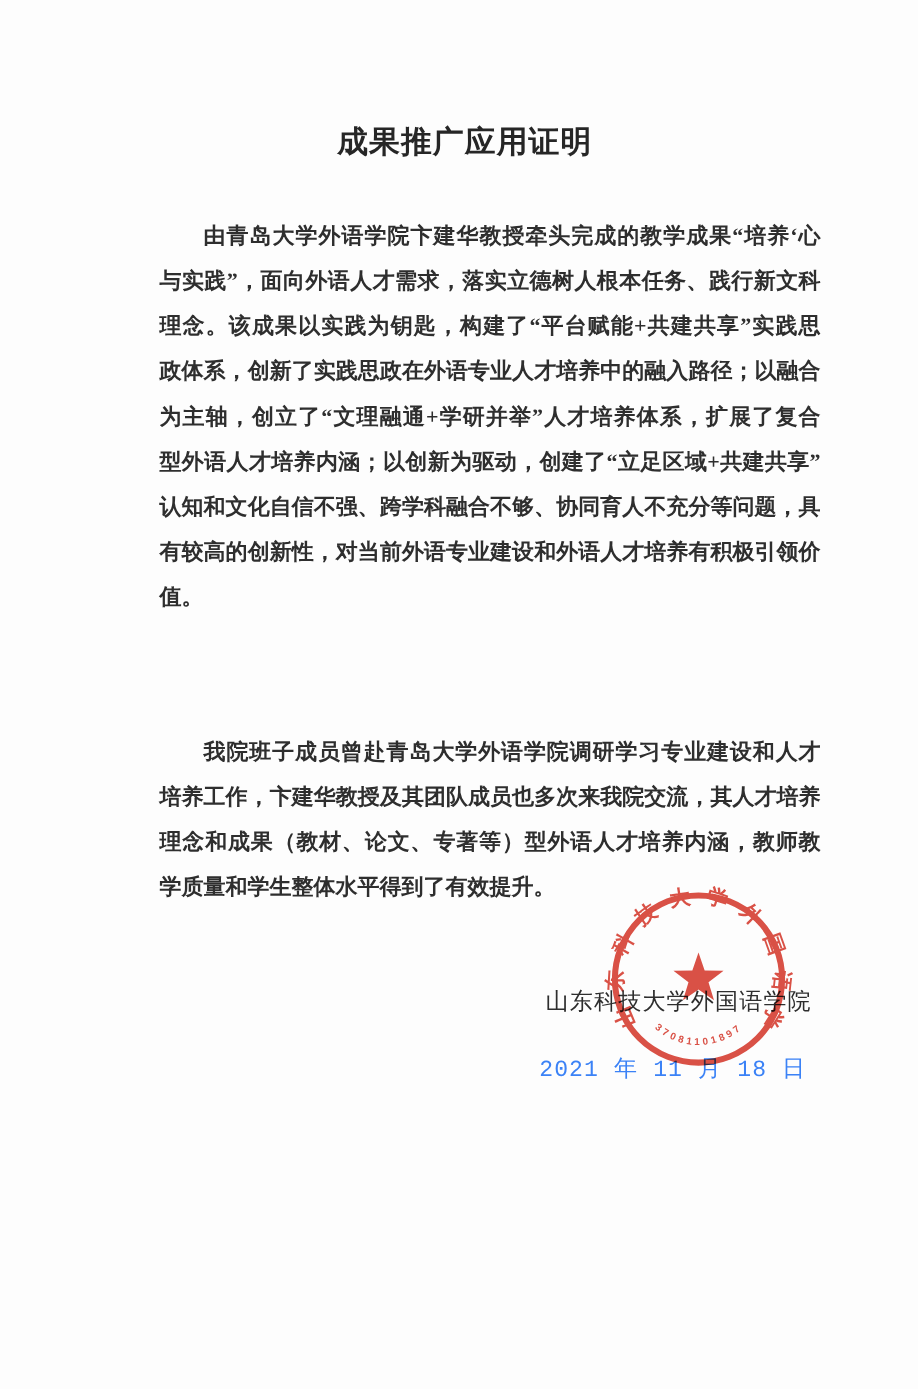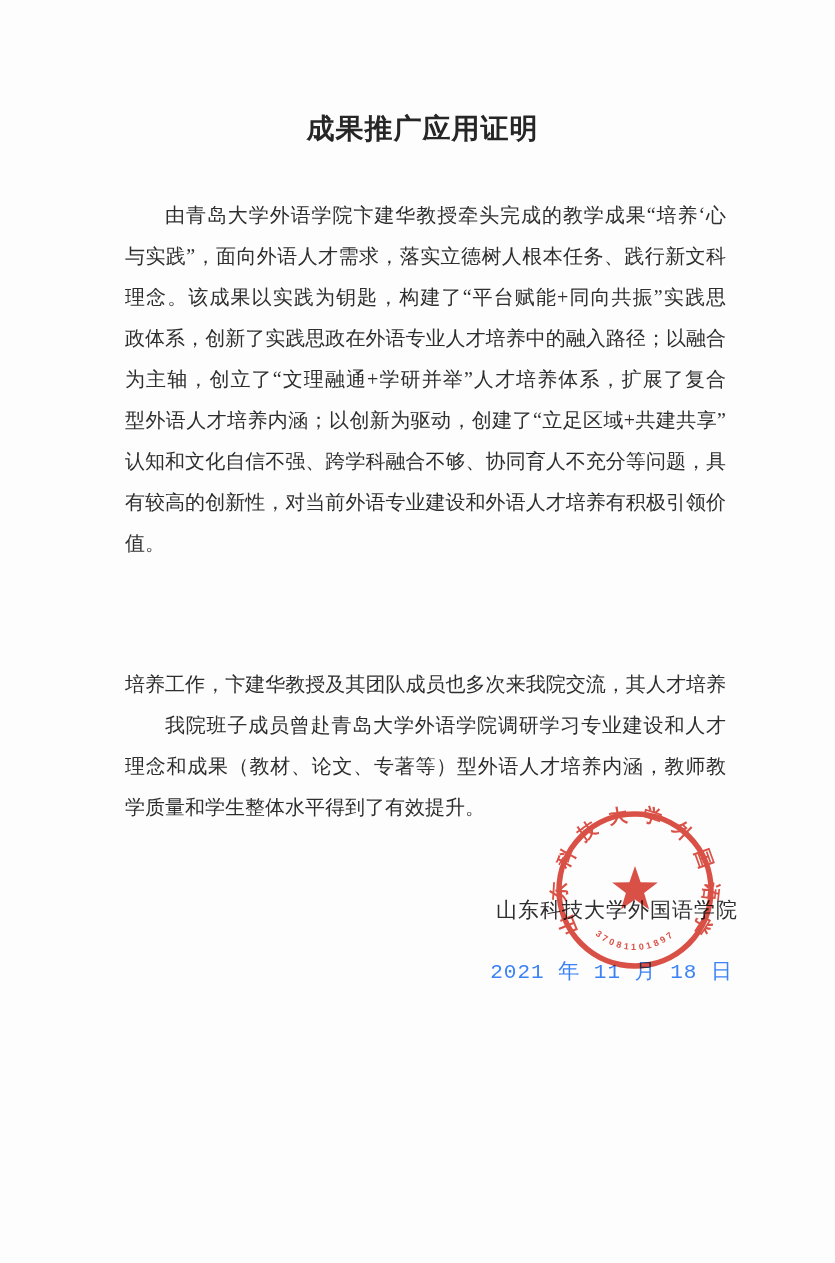--- a/index.html
+++ b/index.html
@@ -24,23 +24,24 @@
     text-align: center;
     font-family: "Liberation Sans", "DejaVu Sans", sans-serif;
     font-weight: 600;
     font-size: 28px;
     letter-spacing: 1px;
     color: #262626;
     text-indent: 10px; 
   }
   .para {
     position: absolute;
-    left: 125px;
+    left: 145px;
     width: 601px;
     font-size: 20px;
+    font-weight: bold;
   }
   .para-1 { top: 195px; }
   .para-2 { top: 664px; }
   .line {
     height: 41px;
     line-height: 41px;
     text-align: justify;
     text-align-last: justify;
     white-space: nowrap;
   }
@@ -80,32 +81,32 @@
 </head>
 <body>
 
 <div class="page">
 
   <div class="doc-title">成果推广应用证明</div>
 
   <div class="para para-1">
     <div class="line first">由青岛大学外语学院卞建华教授牵头完成的教学成果“培养‘心</div>
     <div class="line">与实践”，面向外语人才需求，落实立德树人根本任务、践行新文科</div>
-    <div class="line">理念。该成果以实践为钥匙，构建了“平台赋能+同向共振”实践思</div>
+    <div class="line">理念。该成果以实践为钥匙，构建了“平台赋能+共建共享”实践思</div>
     <div class="line">政体系，创新了实践思政在外语专业人才培养中的融入路径；以融合</div>
     <div class="line">为主轴，创立了“文理融通+学研并举”人才培养体系，扩展了复合</div>
     <div class="line">型外语人才培养内涵；以创新为驱动，创建了“立足区域+共建共享”</div>
     <div class="line">认知和文化自信不强、跨学科融合不够、协同育人不充分等问题，具</div>
     <div class="line">有较高的创新性，对当前外语专业建设和外语人才培养有积极引领价</div>
     <div class="line last">值。</div>
   </div>
 
   <div class="para para-2">
+    <div class="line first">我院班子成员曾赴青岛大学外语学院调研学习专业建设和人才</div>
     <div class="line">培养工作，卞建华教授及其团队成员也多次来我院交流，其人才培养</div>
-    <div class="line first">我院班子成员曾赴青岛大学外语学院调研学习专业建设和人才</div>
     <div class="line">理念和成果（教材、论文、专著等）型外语人才培养内涵，教师教</div>
     <div class="line last">学质量和学生整体水平得到了有效提升。</div>
   </div>
 
   <div class="signature">山东科技大学外国语学院</div>
 
   <div class="doc-date">2021 年 11 月 18 日</div>
 
   <svg class="seal" viewBox="-86 -86 172 172" xmlns="http://www.w3.org/2000/svg">
     <defs>

